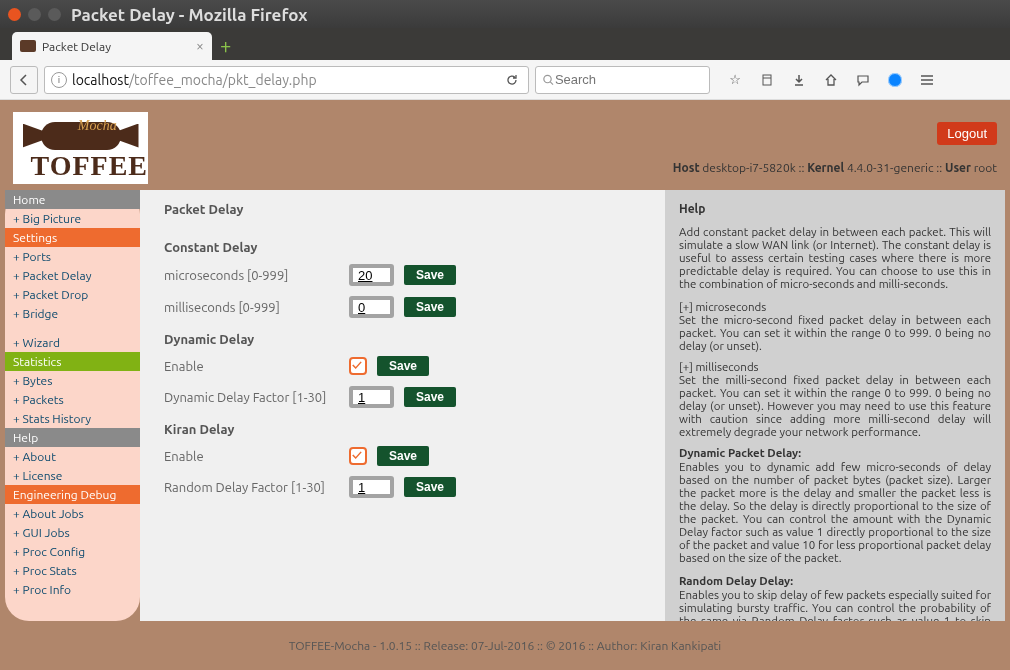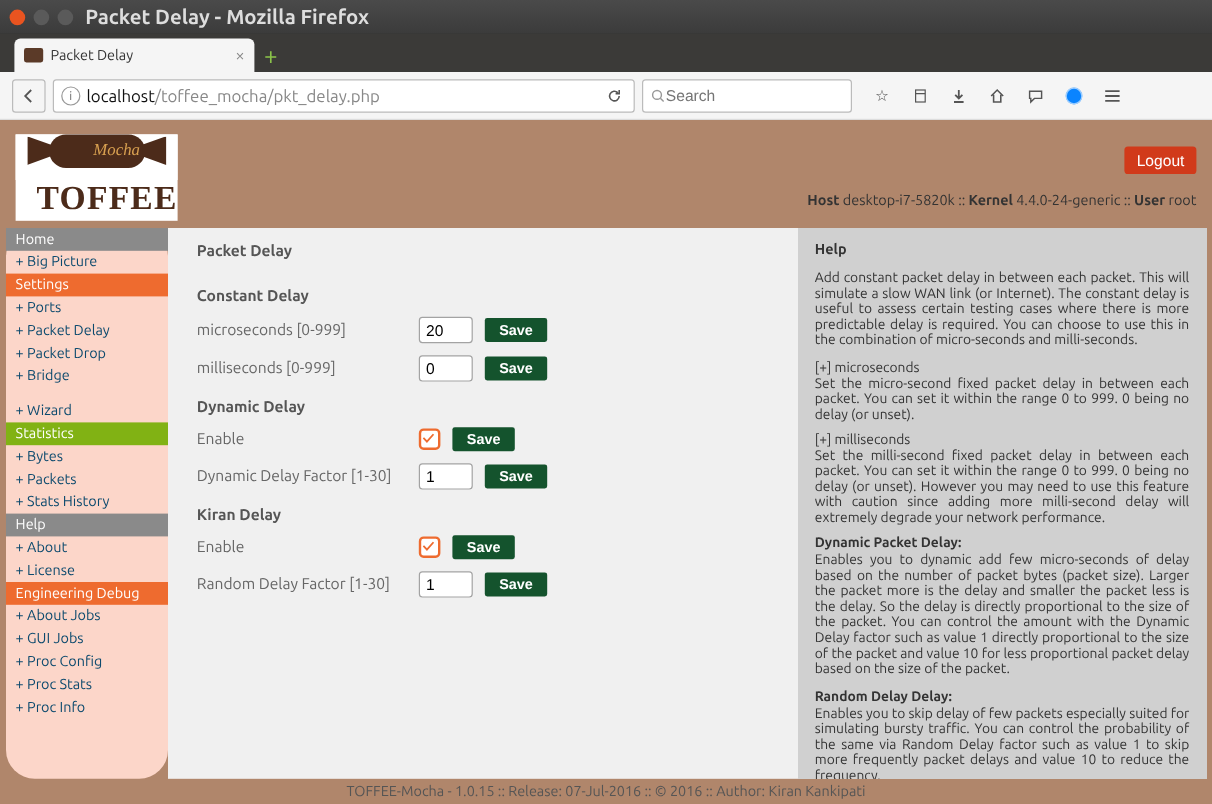--- a/index.html
+++ b/index.html
@@ -33,21 +33,21 @@
 .searchbar input { border: none; outline: none; font-size: 13px; color: #999; width: 100%; background: transparent; }
 .nav-icons { display: flex; gap: 14px; margin-left: 10px; align-items: center; color: #555; }
 .nav-ico { width: 18px; height: 18px; display: flex; align-items: center; justify-content: center; }
 .globe { width: 14px; height: 14px; background: #0a84ff; border-radius: 50%; position: relative; }
 .globe::after { content: ''; position: absolute; inset: 0; border: 1px solid rgba(255,255,255,.6); border-radius: 50%; }
 
 
 .page { background: #b0866b; height: 570px; padding: 5px 5px 0 5px; display: flex; flex-direction: column; }
 .header { height: 85px; display: flex; align-items: center; padding: 0 8px; }
 .logo { width: 135px; height: 72px; background: #fff; position: relative; display: flex; flex-direction: column; }
-.logo-top { height: 38px; background: #fff; display: flex; align-items: flex-start; justify-content: center; position: relative; }
+.logo-top { height: 38px; background: #fff; display: flex; align-items: flex-end; justify-content: center; position: relative; }
 .candy { width: 80px; height: 28px; background: #4c2b1a; border-radius: 14px; position: relative; }
 .candy::before, .candy::after { content: ''; position: absolute; top: 2px; width: 20px; height: 24px; background: #4c2b1a; }
 .candy::before { left: -18px; clip-path: polygon(0 0, 100% 30%, 100% 70%, 0 100%); }
 .candy::after { right: -18px; clip-path: polygon(0 30%, 100% 0, 100% 100%, 0 70%); }
 .mocha-text { position: absolute; color: #d8a050; font-style: italic; font-family: cursive; font-size: 14px; left: 48%; top: 6px; }
 .logo-bottom { font-family: Georgia, serif; font-size: 28px; font-weight: bold; color: #4c2b1a; text-align: right; letter-spacing: 1px; line-height: 32px; }
 .header-right { margin-left: auto; text-align: right; }
 .logout-btn { background: #d13a1a; color: #fff; padding: 4px 10px; font-size: 13px; border: none; border-radius: 3px; cursor: pointer; margin-bottom: 16px; }
 .host-info { font-size: 12px; color: #333; }
 .host-info b { font-weight: bold; }
@@ -59,32 +59,32 @@
 .side-hdr.grey { background: #8a8a8a; }
 .side-hdr.orange { background: #ee6b2f; }
 .side-hdr.green { background: #81b214; }
 .side-item { padding: 3px 8px; color: #0c4a6e; cursor: pointer; }
 
 .main { flex: 1; background: #f0f0f0; padding: 12px 24px; overflow: auto; color: #555; }
 .main h4 { font-size: 13px; font-weight: bold; margin-bottom: 24px; color: #555; }
 .section-title { font-weight: bold; font-size: 13px; margin: 14px 0 10px; color: #555; }
 .form-row { display: flex; align-items: center; gap: 10px; margin-bottom: 10px; font-size: 13px; }
 .form-row label { width: 175px; color: #666; }
-.form-row input[type=text] { width: 45px; height: 22px; border: 1px solid #a3a3a3; border-radius: 3px; padding: 0 5px; font-size: 13px; }
+.form-row input[type=text] { width: 45px; height: 22px; border: 4px solid #a3a3a3; border-radius: 3px; padding: 0 5px; font-size: 13px; text-decoration: underline; }
 .save-btn { background: #14532d; color: #fff; border: none; padding: 3px 12px; font-size: 12px; font-weight: bold; border-radius: 2px; cursor: pointer; }
 .checkbox-styled { width: 18px; height: 18px; border: 2px solid #ee6b2f; border-radius: 4px; background: #fff; position: relative; display: inline-block; }
 .checkbox-styled.checked::after { content: '✓'; position: absolute; color: #ee6b2f; font-size: 14px; font-weight: bold; left: 1px; top: -2px; }
 
 .help-panel { width: 340px; background: #d0d0d0; padding: 12px 14px; font-size: 11.5px; color: #333; overflow: auto; text-align: justify; }
 .help-panel h5 { font-size: 12px; font-weight: bold; margin-bottom: 10px; }
 .help-panel .help-sec { margin-bottom: 10px; }
 .help-panel .help-sec b { display: block; margin-bottom: 1px; }
 .help-panel .sub { margin-bottom: 8px; }
 
-.footer { text-align: center; font-size: 12px; color: #555; padding: 4px 0; }
+.footer { text-align: center; font-size: 12px; color: #555; padding: 18px 0; }
 </style>
 </head>
 <body>
 
 <div class="titlebar">
   <div class="win-btns">
     <div class="win-btn win-close"></div>
     <div class="win-btn win-min"></div>
     <div class="win-btn win-max"></div>
   </div>
@@ -165,21 +165,21 @@
     <div class="logo">
       <div class="logo-top">
         <div class="candy"></div>
         <div class="mocha-text">Mocha</div>
       </div>
       <div class="logo-bottom">TOFFEE</div>
     </div>
     <div class="header-right">
       <button class="logout-btn">Logout</button>
       <div class="host-info">
-        <b>Host</b> <span>desktop-i7-5820k</span> :: <b>Kernel</b> <span>4.4.0-24-generic</span> :: <b>User</b> <span>root</span>
+        <b>Host</b> <span>desktop-i7-5820k</span> :: <b>Kernel</b> <span>4.4.0-31-generic</span> :: <b>User</b> <span>root</span>
       </div>
     </div>
   </div>
 
   <div class="content">
     <div class="sidebar">
       <div class="side-hdr grey">Home</div>
       <div class="side-item">+ Big Picture</div>
       <div class="side-hdr orange">Settings</div>
       <div class="side-item">+ Ports</div>

